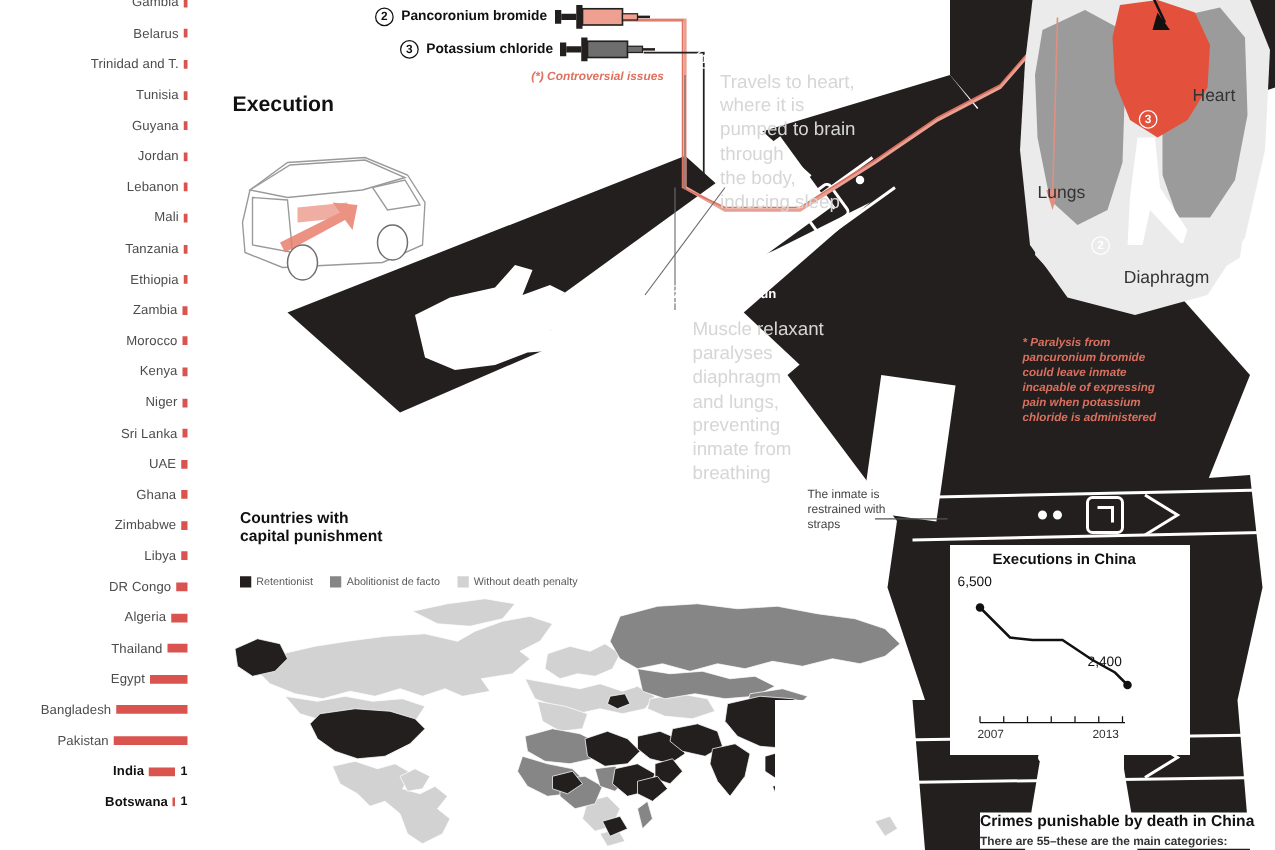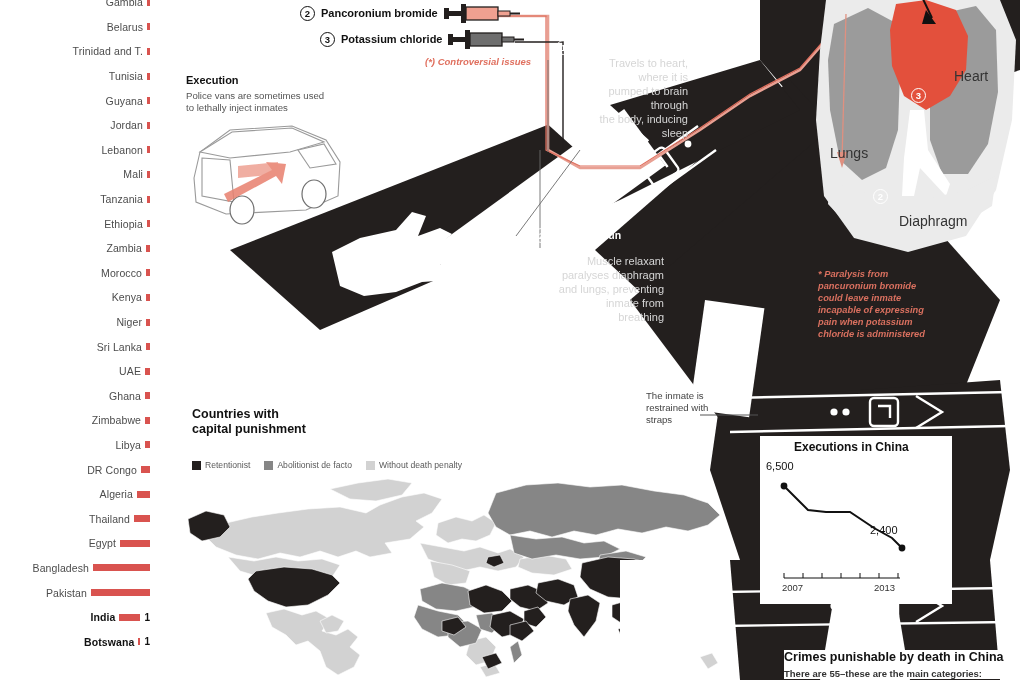--- a/index.html
+++ b/index.html
@@ -13,23 +13,23 @@
 
   
   #country-list{left:0;top:-10px;width:150px;}
   .c-row{height:24.6px;display:flex;align-items:center;justify-content:flex-end;}
   .c-name{font-size:10.5px;color:#4c4c4c;letter-spacing:.1px;white-space:nowrap;}
   .c-bar{height:7px;background:#d9534f;margin-left:4px;flex:none;}
   .c-val{font-size:10px;font-weight:bold;color:#111;margin-left:4px;}
   .c-row.hl .c-name{font-weight:bold;color:#111;font-size:10.5px;}
 
   
-  .ttl{font-weight:bold;font-size:11px;color:#111;line-height:1.15;}
+  .ttl{font-weight:bold;font-size:17px;color:#111;line-height:1.15;}
   .bdy{font-size:9.6px;color:#555;line-height:1.25;}
-  .bdy-w{font-size:11px;color:#d6d6d6;line-height:1.28;text-align:right;}
+  .bdy-w{font-size:15px;color:#d6d6d6;line-height:1.28;}
   .ttl-w{font-weight:bold;font-size:10.5px;color:#fff;}
 
   
   .num{
     width:15px;height:15px;border-radius:50%;border:1.3px solid #111;
     display:inline-flex;align-items:center;justify-content:center;
     font-size:9.5px;font-weight:bold;color:#111;box-sizing:border-box;flex:none;
   }
   .num.w{border-color:#fff;color:#fff;}
 
@@ -229,22 +229,20 @@
       <rect x="54" y="9" width="12" height="5" fill="#6e6e6e" stroke="#231f1e" stroke-width="1"></rect>
       <rect x="66" y="10.5" width="10" height="2" fill="#231f1e"></rect>
     </svg>
   </div>
 </div>
 
 <div class="abs controv" style="left:425px;top:56px;">(*) Controversial issues</div>
 
 <div class="abs" style="left:186px;top:74px;width:150px;">
   <div class="ttl">Execution</div>
-  <div class="bdy" style="white-space:pre-line;margin-top:3px;">Police vans are sometimes used
-to lethally inject inmates</div>
 </div>
 
 <svg class="abs" style="left:186px;top:118px;width:165px;height:112px;" viewBox="0 0 165 112">
   <g fill="#ffffff" stroke="#9a9a9a" stroke-width="1.1">
     <path d="M8,60 L14,34 L44,12 L106,8 L140,22 L154,44 L152,78 L120,92 L40,96 L10,84 Z"></path>
     <path d="M14,34 L46,14 L106,10 L138,24 L104,34 L44,40 Z"></path>
     <path d="M112,32 L138,26 L150,46 L124,50 Z"></path>
     <path d="M16,40 L44,42 L48,84 L16,78 Z"></path>
   </g>
   <g fill="#ffffff" stroke="#6f6f6f" stroke-width="1.2">

